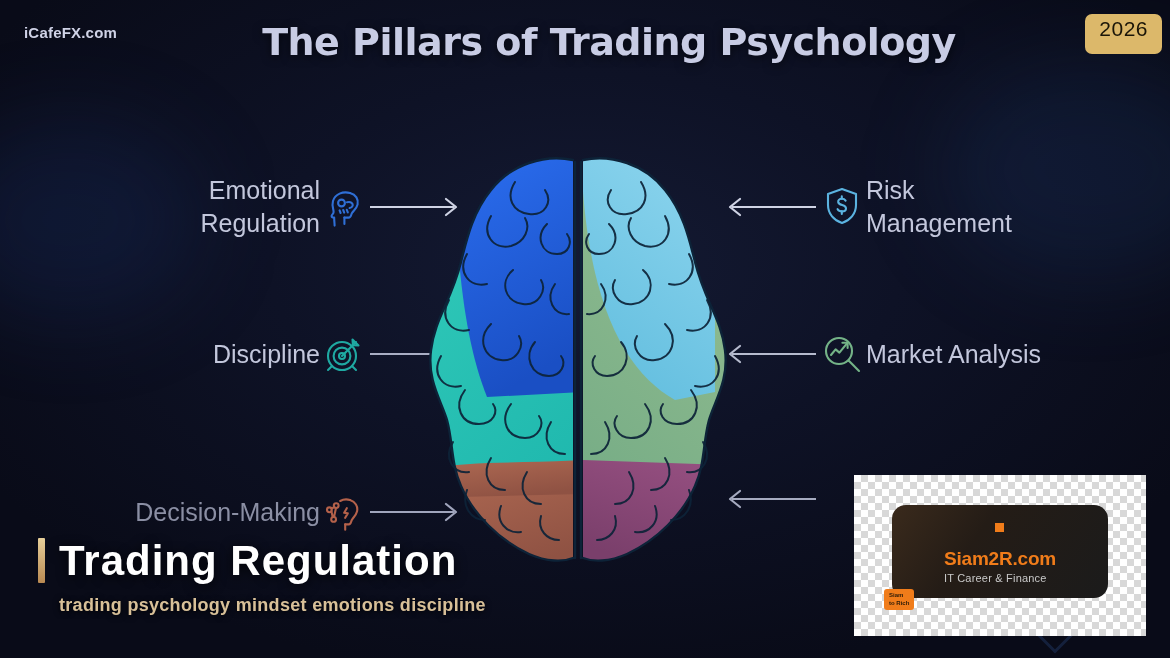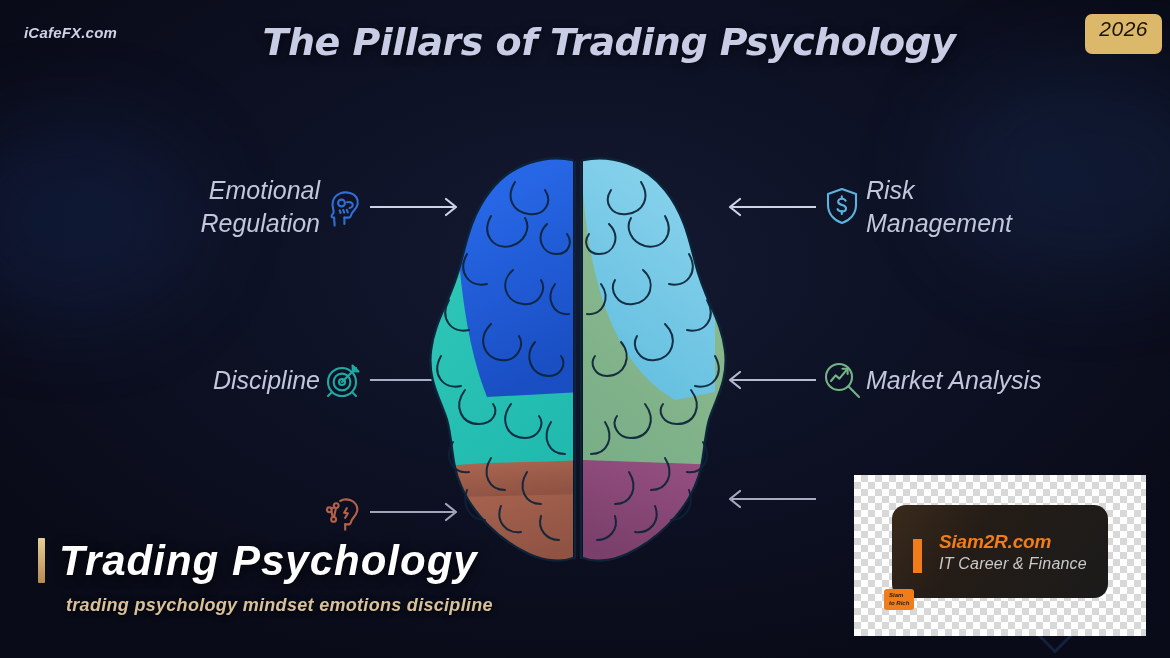--- a/index.html
+++ b/index.html
@@ -10,21 +10,20 @@
     position:relative;
   }
 
   #stage {
     position:absolute; inset:0;
     width:1170px; height:658px;
     overflow:hidden;
     background:
       radial-gradient(ellipse 700px 420px at 50% 40%, #141a33 0%, #0e1226 45%, #090b18 100%),
       linear-gradient(160deg, #121630 0%, #0b0e1e 55%, #070910 100%);
-    font-style: italic;
   }
 
   
   .chevron-deco {
     position:absolute;
     border-left:3px solid rgba(60,110,190,.22);
     border-bottom:3px solid rgba(60,110,190,.22);
     transform:rotate(-45deg);
   }
   .chev-a { width:46px; height:46px; right:92px;  bottom:14px; }
@@ -78,21 +77,21 @@
   .pillar.left  .pillar-label { text-align:right; }
   .pillar.right .pillar-label { text-align:left; }
 
   .pillar-icon { width:48px; height:48px; flex:0 0 48px; }
   .pillar-icon svg { width:100%; height:100%; display:block; }
 
   .arrow { width:100px; height:22px; flex:0 0 100px; }
   .arrow svg { width:100%; height:100%; display:block; }
 
   .row-1 { top:174px; }
-  .row-2 { top:356px; }
+  .row-2 { top:330px; }
   .row-3 { top:488px; }
 
   
   .pillar.row-3.left .pillar-label { color:#8b8fa4; }
 
   
   .brain-wrap {
     position:absolute;
     left:50%; top:142px;
     transform:translateX(-50%);
@@ -110,21 +109,21 @@
     width:7px; background:linear-gradient(180deg,#e7cf9a,#b98a52);
     border-radius:1px;
     align-self:stretch;
   }
   .overlay-heading {
     font-size:42px; font-weight:bold; color:#ffffff;
     letter-spacing:1px; line-height:1.08;
     text-shadow:0 2px 12px rgba(0,0,0,.85);
   }
   .overlay-keywords {
-    margin-top:12px; margin-left:28px;
+    margin-top:12px; margin-left:21px;
     font-size:18px; font-weight:bold;
     color:#d8c098;
     letter-spacing:.3px;
     text-shadow:0 1px 6px rgba(0,0,0,.9);
   }
 
   
   .promo-overlay {
     position:absolute;
     left:854px; top:475px;
@@ -138,28 +137,28 @@
     overflow:hidden;
   }
   .promo-card {
     position:absolute;
     left:38px; top:30px;
     width:216px; height:93px;
     background:linear-gradient(125deg,#3a2a1c 0%,#241c16 38%,#1b1b1b 100%);
     border-radius:14px;
     display:flex; align-items:center; justify-content:center;
   }
-  .promo-inner { display:flex; align-items:flex-end; gap:17px; margin-top:2px; }
+  .promo-inner { display:flex; align-items:center; gap:17px; margin-top:2px;flex-direction:column; }
   .promo-tick { width:9px; height:34px; background:#f07c1a; flex:0 0 9px; margin-top:2px; }
   .promo-brand {
     font-size:19px; font-weight:bold; color:#f07c1a;
     line-height:1.1; letter-spacing:-.2px;
   }
   .promo-tag {
-    font-size:16px; color:#c9c9c9; margin-top:3px; letter-spacing:.2px;
+    font-size:11px; color:#c9c9c9; margin-top:3px; letter-spacing:.2px;
   }
   .promo-badge {
     position:absolute; left:30px; bottom:26px;
     background:#f07c1a; color:#2a1a08;
     font-size:6px; font-weight:bold;
     line-height:1.22;
     padding:3px 5px; border-radius:3px;
     text-align:left; white-space:pre-line;
   }
 </style>
@@ -213,20 +212,21 @@
     </div>
     <div class="arrow">
       <svg viewBox="0 0 100 22">
         <line x1="2" y1="11" x2="86" y2="11" stroke="#a9aec4" stroke-width="2.2"></line>
         <polyline points="78,3 88,11 78,19" fill="none" stroke="#a9aec4" stroke-width="2.2" stroke-linecap="round" stroke-linejoin="round"></polyline>
       </svg>
     </div>
   </div>
 
   <div class="pillar left row-3">
+    <div class="pillar-label">Decision-Making</div>
     <div class="pillar-icon">
       <svg viewBox="0 0 48 48" fill="none" stroke="#b4614a" stroke-width="2.1" stroke-linecap="round" stroke-linejoin="round">
         <path d="M30 12c5.4 1.6 8.2 6.6 7 11.6-.9 3.8-3.8 5.8-5.2 8.4-1 1.8-.6 4.4-3 4.4h-3.6"></path>
         <path d="M25.2 36.4v5.4"></path>
         <path d="M30 12c-3.4-1-7-.6-9.8 1"></path>
         <circle cx="16.2" cy="17.6" r="2.4"></circle>
         <circle cx="9.4" cy="21.8" r="2.4"></circle>
         <circle cx="13.6" cy="31.4" r="2.4"></circle>
         <path d="M14.2 19.2l-3 1.4M16 20l-2 9M11.4 23.2l1.4 6"></path>
         <path d="M26.8 20.2l-2.6 4.6 3.6.6-2.6 4.4"></path>
@@ -406,21 +406,21 @@
         <path d="M294 348 C300 364 290 378 276 378"></path>
         <path d="M260 364 C266 380 254 392 240 390"></path>
         <path d="M220 374 C224 388 214 398 202 398"></path>
       </g>
     </svg>
   </div>
 
   <div class="overlay-block">
     <div class="overlay-main-row">
       <div class="accent-bar"></div>
-      <div class="overlay-heading">Trading Psychology</div>
+      <div class="overlay-heading">Trading Regulation</div>
     </div>
     <div class="overlay-keywords">trading psychology mindset emotions discipline</div>
   </div>
 
   <div class="promo-overlay">
     <div class="promo-card">
       <div class="promo-inner">
         <div class="promo-tick"></div>
         <div>
           <div class="promo-brand">Siam2R.com</div>

